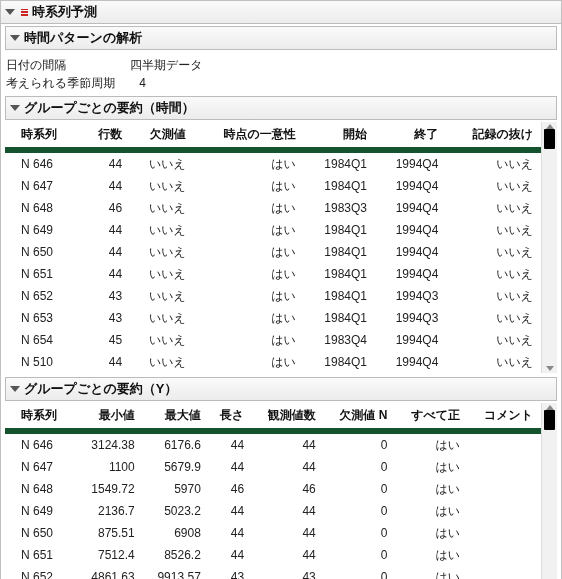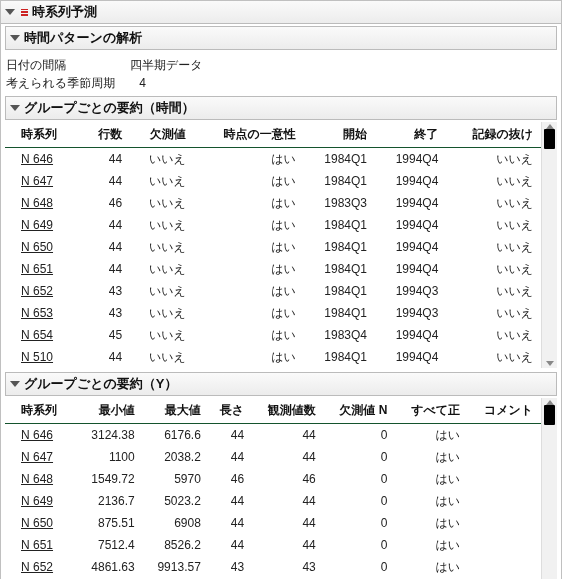--- a/index.html
+++ b/index.html
@@ -86,31 +86,31 @@
     border-collapse: collapse;
     width: 100%;
     font-size: 12px;
   }
   th {
     text-align: right;
     font-weight: bold;
     padding: 4px 8px 4px 4px;
     white-space: nowrap;
     color: #111;
-    border-bottom: 1px solid #14532d;
+    border-bottom: 6px solid #14532d;
   }
   th:first-child { text-align: left; padding-left: 16px; }
   td {
     text-align: right;
     padding: 2px 8px 2px 4px;
     white-space: nowrap;
     color: #222;
     line-height: 18px;
   }
-  td:first-child { text-align: left; padding-left: 16px; text-decoration: underline; }
+  td:first-child { text-align: left; padding-left: 16px; }
   .scrollbar {
     width: 16px;
     background: #f1f1f1;
     border-left: 1px solid #ddd;
     display: flex;
     flex-direction: column;
     justify-content: space-between;
     align-items: center;
     padding: 2px 0;
     box-sizing: border-box;
@@ -313,21 +313,21 @@
               <td>6176.6</td>
               <td>44</td>
               <td>44</td>
               <td>0</td>
               <td>はい</td>
               <td></td>
             </tr>
             <tr>
               <td class="left">N 647</td>
               <td>1100</td>
-              <td>2038.2</td>
+              <td>5679.9</td>
               <td>44</td>
               <td>44</td>
               <td>0</td>
               <td>はい</td>
               <td></td>
             </tr>
             <tr>
               <td class="left">N 648</td>
               <td>1549.72</td>
               <td>5970</td>

